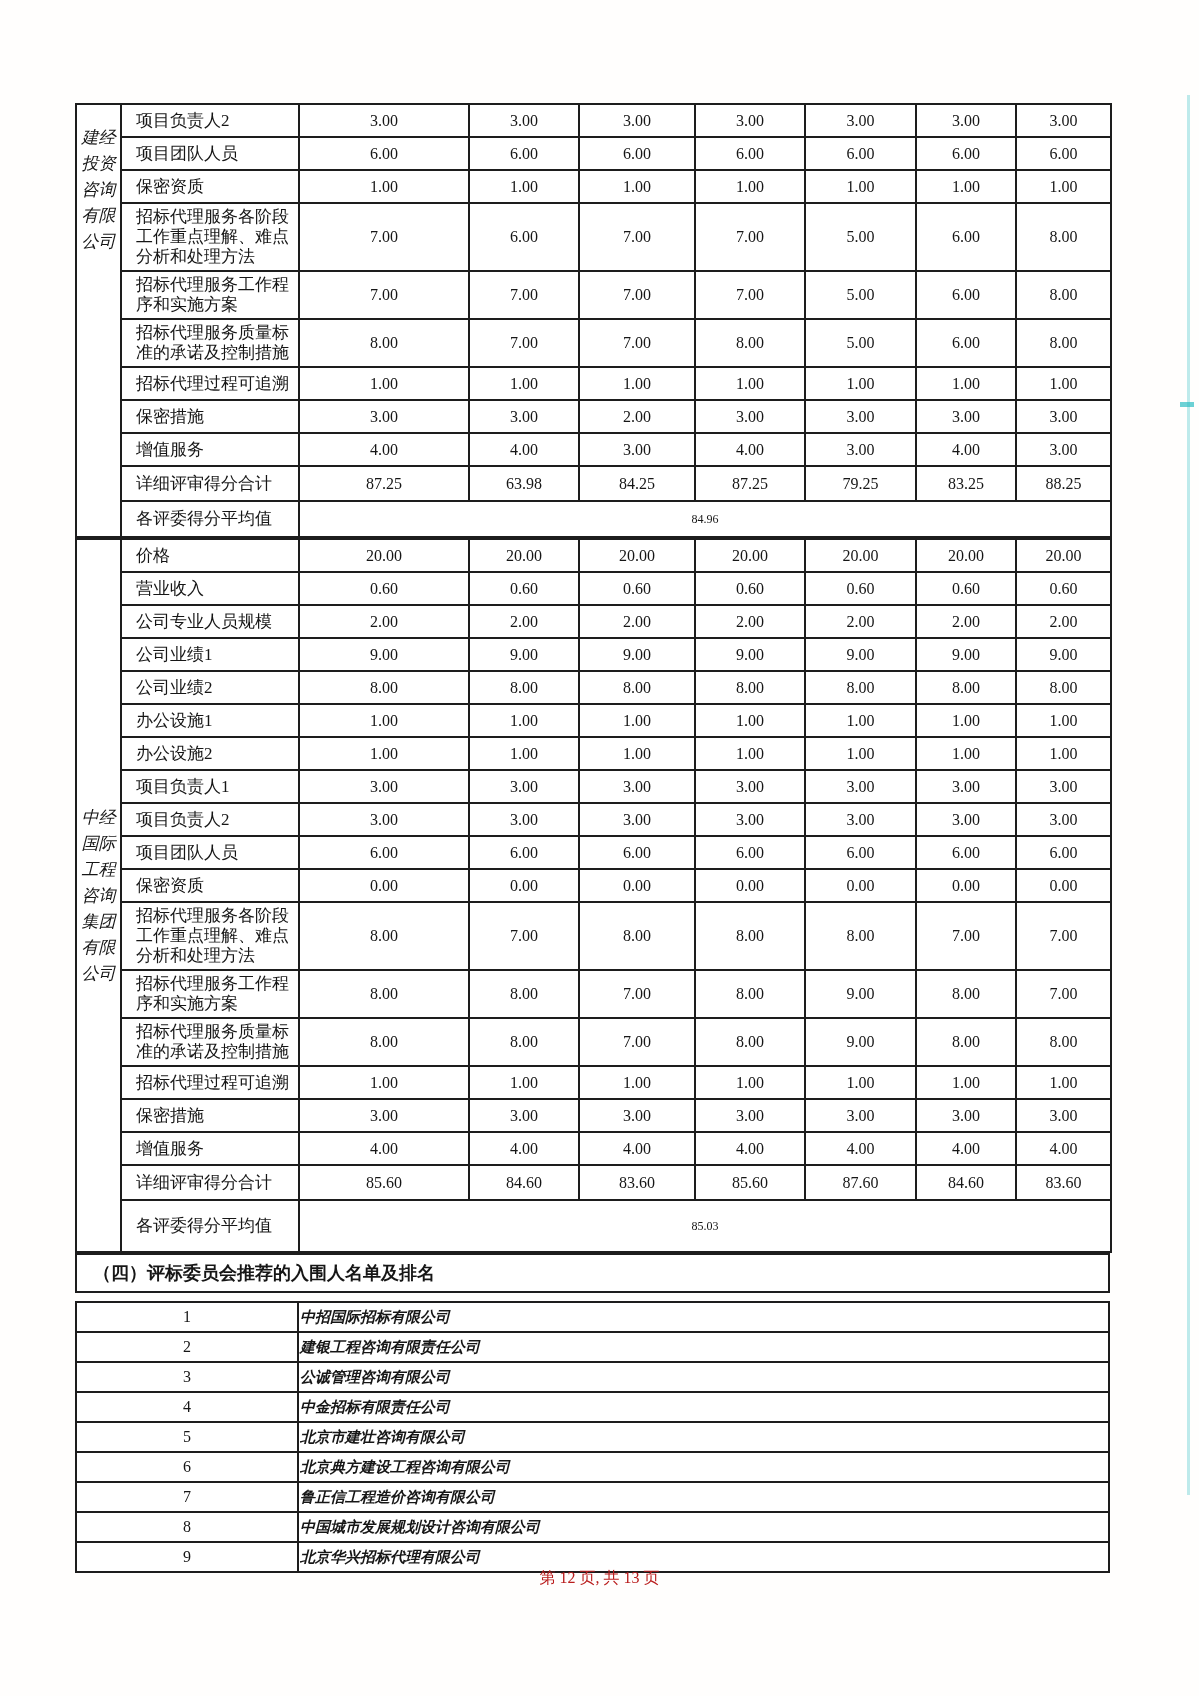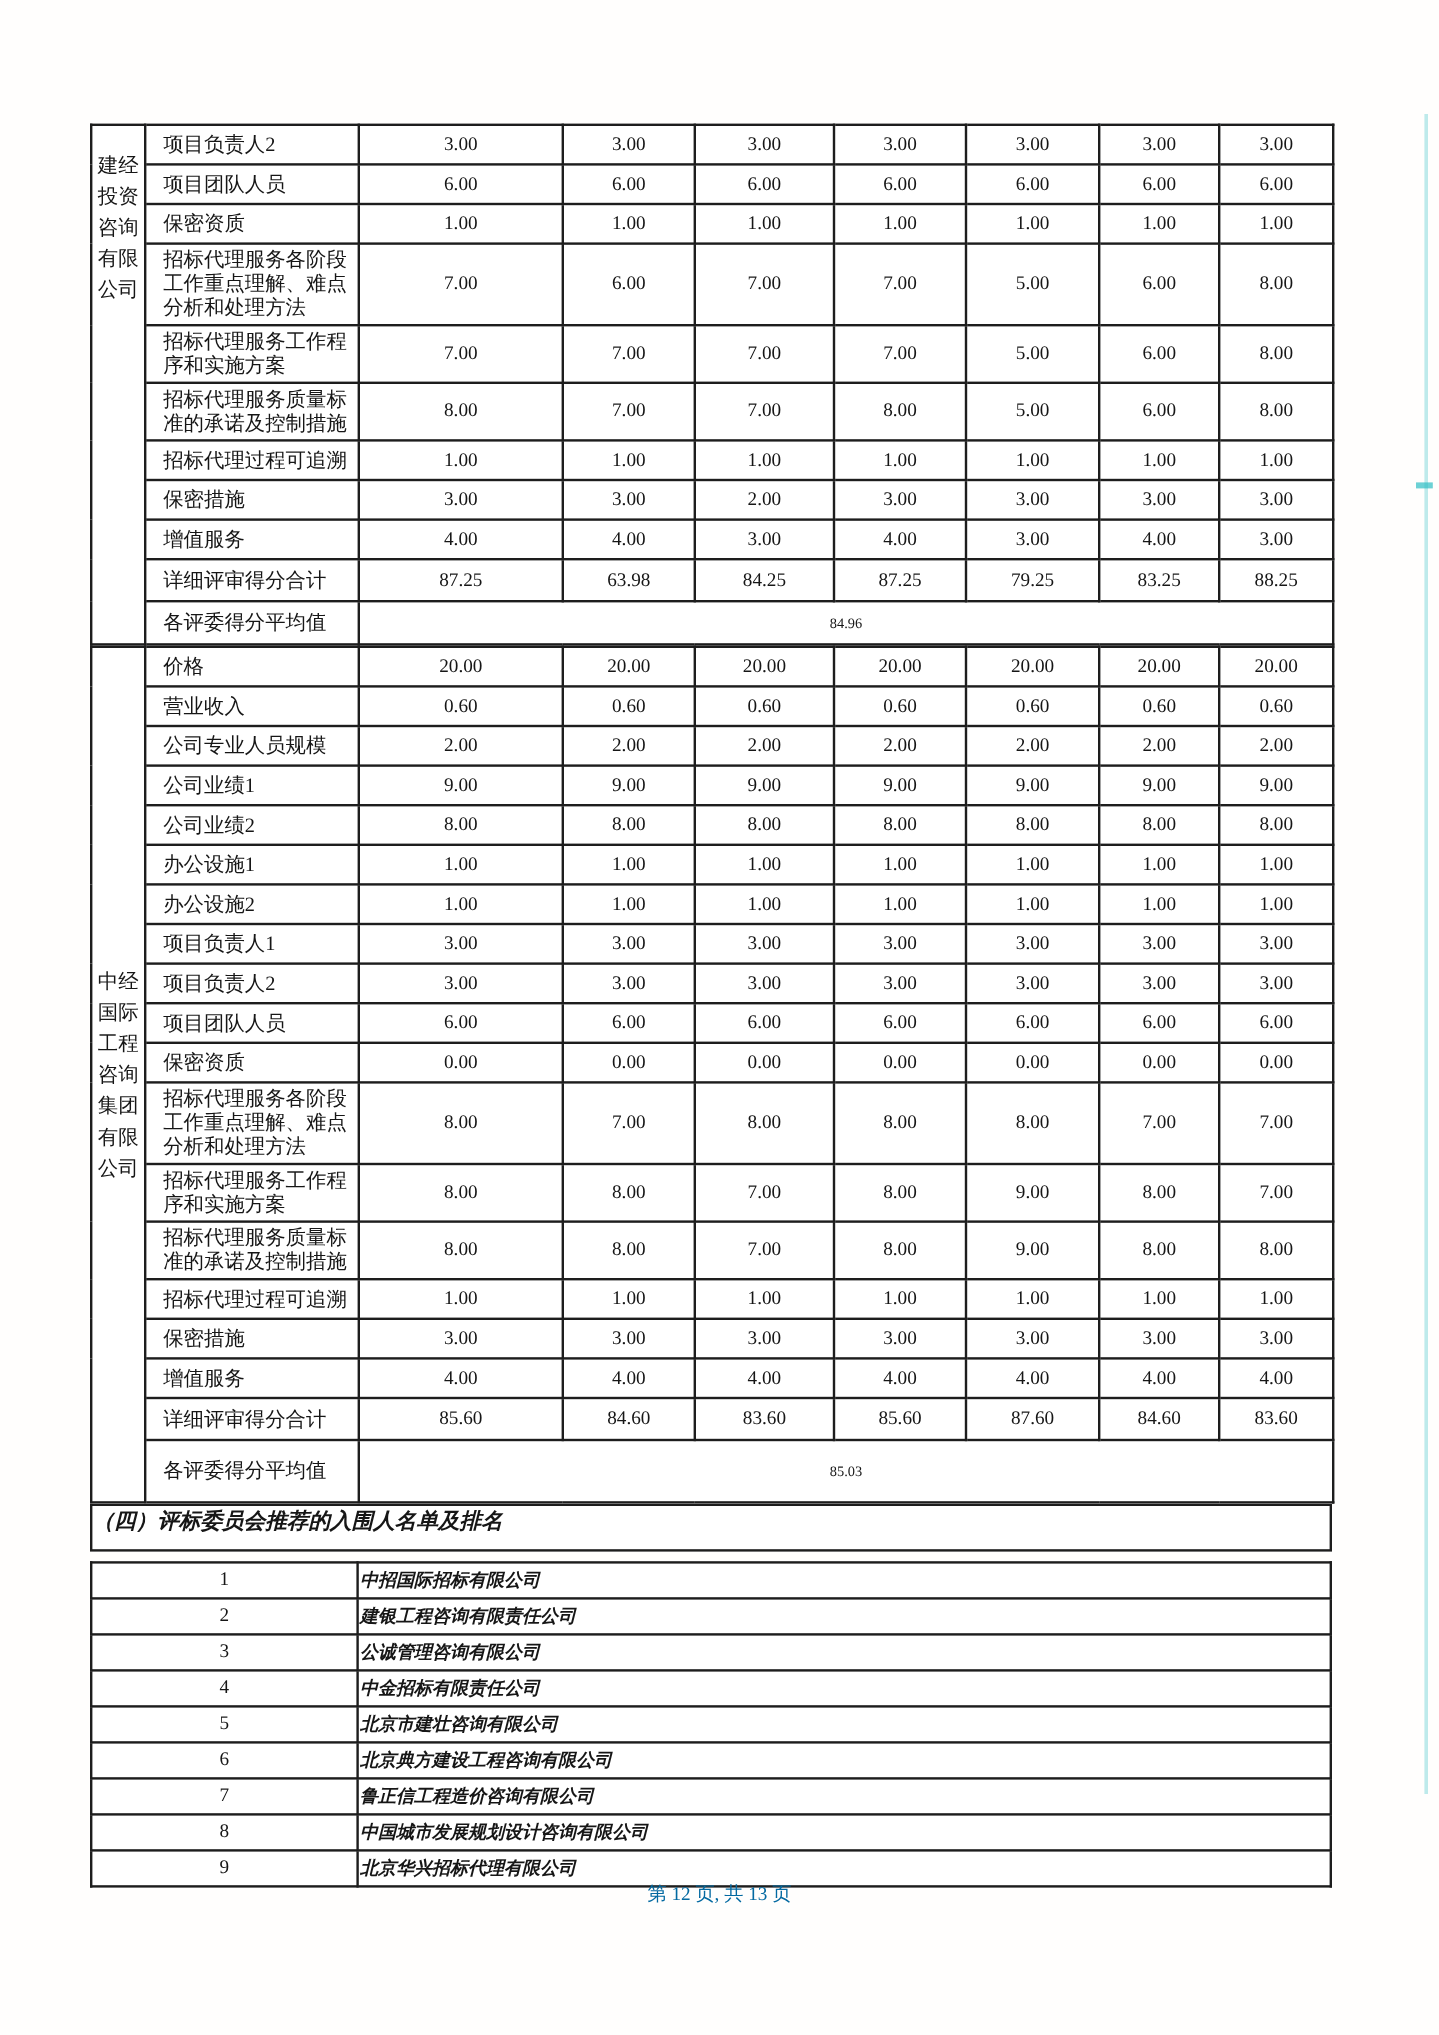--- a/index.html
+++ b/index.html
@@ -7,42 +7,42 @@
     position:relative;width:1199px;height:1696px;background:#fffefd;
     font-family:"Liberation Serif","DejaVu Serif",serif;color:#161616;overflow:hidden;
   }
   .content{position:absolute;left:75px;top:103px;width:1035px;}
   table{border-collapse:collapse;width:100%;table-layout:fixed;}
   td{border:2px solid #1d1d1d;background:#fff;}
   
   .score-table td{height:25px;}
   .company-cell{
     text-align:center;font-size:17px;line-height:26px;white-space:pre-line;
-    padding:2px 1px;font-weight:400;
+    padding:2px 1px;font-weight:400;font-style:italic;
   }
   .company-top{vertical-align:top;padding-top:20px;}
   .company-mid{vertical-align:middle;}
   .crit{font-size:17px;line-height:20px;padding:3px 0 3px 14px;text-align:left;vertical-align:middle;}
   .num{font-size:16px;text-align:center;vertical-align:middle;font-family:"Liberation Serif",serif;}
   .total-row td{height:27px;}
   .avg-row td{height:28px;}
   .avg-row-tall td{height:44px;}
   .avg-val{text-align:center;font-size:12px;}
   
   .heading-band{
-    border:2px solid #1d1d1d;background:#fff;height:40px;display:flex;align-items:flex-start;
-    padding-left:0;font-weight:700;font-size:18px;box-sizing:border-box;font-style:italic;
+    border:2px solid #1d1d1d;background:#fff;height:40px;display:flex;align-items:center;
+    padding-left:16px;font-weight:700;font-size:18px;box-sizing:border-box;
   }
   
   .rank-table{margin-top:8px;}
   .rank-table td{height:26px;}
   .rank-cell{text-align:center;font-size:16px;vertical-align:middle;}
   .company-name{text-align:left;font-weight:700;font-size:15px;vertical-align:middle;font-style:italic;}
   
-  .footer{position:absolute;top:1568px;left:0;width:100%;text-align:center;font-size:16px;color:#0369a1;}
+  .footer{position:absolute;top:1568px;left:0;width:100%;text-align:center;font-size:16px;color:#b91c1c;}
   
   .scan-line{position:absolute;left:1187px;top:95px;width:3px;height:1400px;background:rgba(92,205,208,0.40);}
   .scan-tick{position:absolute;left:1180px;top:402px;width:14px;height:5px;background:rgba(45,190,195,0.70);}
 </style>
 </head>
 <body>
 
 <div class="page">
   <div class="content">
     <div id="score-sections">

